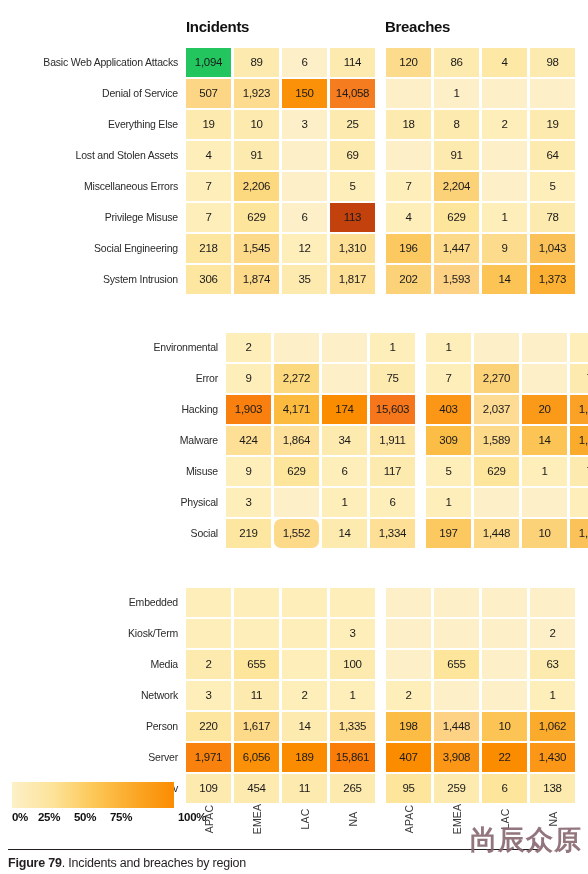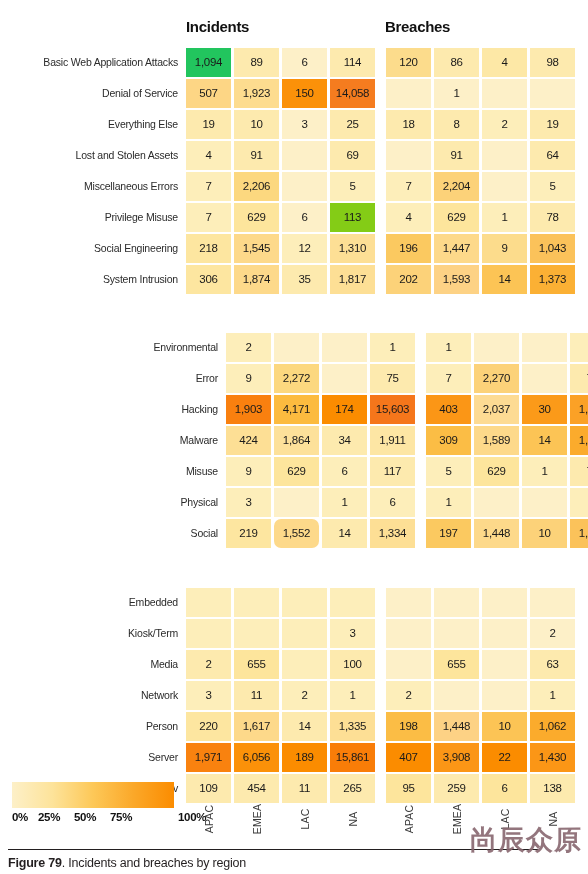--- a/index.html
+++ b/index.html
@@ -238,21 +238,21 @@
       <div class="cell c4" style="background: rgb(253, 238, 186);">7</div>
       <div class="cell c5" style="background: rgb(252, 210, 121);">2,204</div>
       <div class="cell c6" style="background: rgb(253, 240, 200);"></div>
       <div class="cell c7" style="background: rgb(253, 238, 186);">5</div>
     </div>
     <div class="hm-row">
       <div class="row-label">Privilege Misuse</div>
       <div class="cell c0" style="background: rgb(253, 238, 186);">7</div>
       <div class="cell c1" style="background: rgb(253, 229, 156);">629</div>
       <div class="cell c2" style="background: rgb(253, 240, 200);">6</div>
-      <div class="cell c3" style="background: #84cc16; text-align: center;">113</div>
+      <div class="cell c3" style="background: #c2410c; text-align: center;">113</div>
       <div class="cell c4" style="background: rgb(253, 238, 186);">4</div>
       <div class="cell c5" style="background: rgb(253, 229, 156);">629</div>
       <div class="cell c6" style="background: rgb(253, 238, 186);">1</div>
       <div class="cell c7" style="background: rgb(253, 234, 174);">78</div>
     </div>
     <div class="hm-row">
       <div class="row-label">Social Engineering</div>
       <div class="cell c0" style="background: rgb(253, 230, 160);">218</div>
       <div class="cell c1" style="background: rgb(253, 217, 138);">1,545</div>
       <div class="cell c2" style="background: rgb(253, 238, 186);">12</div>
@@ -298,21 +298,21 @@
       <div class="cell c7" style="background: rgb(253, 234, 174);">70</div>
     </div>
     <div class="hm-row">
       <div class="row-label">Hacking</div>
       <div class="cell c0" style="background: rgb(249, 128, 15);">1,903</div>
       <div class="cell c1" style="background: rgb(252, 187, 63);">4,171</div>
       <div class="cell c2" style="background: rgb(251, 140, 0);">174</div>
       <div class="cell c3" style="background: rgb(245, 118, 27);">15,603</div>
       <div class="cell c4" style="background: rgb(251, 150, 22);">403</div>
       <div class="cell c5" style="background: rgb(253, 219, 147);">2,037</div>
-      <div class="cell c6" style="background: rgb(251, 154, 25);">30</div>
+      <div class="cell c6" style="background: rgb(251, 154, 25);">20</div>
       <div class="cell c7" style="background: rgb(251, 161, 38);">1,399</div>
     </div>
     <div class="hm-row">
       <div class="row-label">Malware</div>
       <div class="cell c0" style="background: rgb(253, 223, 149);">424</div>
       <div class="cell c1" style="background: rgb(253, 225, 154);">1,864</div>
       <div class="cell c2" style="background: rgb(253, 234, 174);">34</div>
       <div class="cell c3" style="background: rgb(253, 230, 164);">1,911</div>
       <div class="cell c4" style="background: rgb(251, 189, 69);">309</div>
       <div class="cell c5" style="background: rgb(253, 217, 138);">1,589</div>

